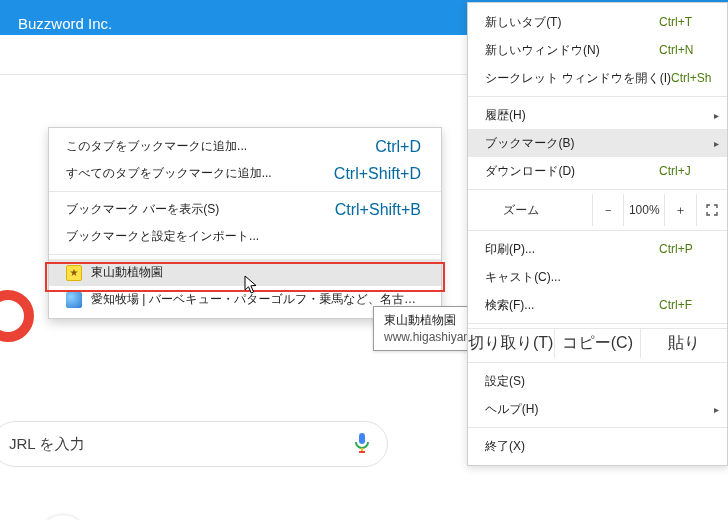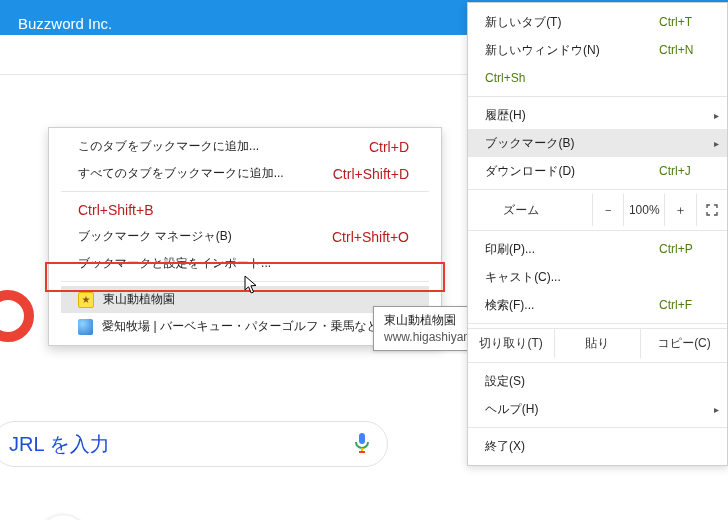--- a/index.html
+++ b/index.html
@@ -34,21 +34,21 @@
 .big-red {
   position:absolute; left:-18px; top:215px;
   width:52px; height:52px; border:10px solid #ea4335; border-radius:50%;
 }
 .searchbar {
   position:absolute; left:-8px; top:346px; height:46px;
   width:396px; border:1px solid #dfe1e5; border-radius:23px;
   background:#fff; display:flex; align-items:center;
   padding:0 16px 0 16px;
 }
-.searchbar .ph { flex:1 1 auto; font-size:20px; color:#1d4ed8; }
+.searchbar .ph { flex:1 1 auto; font-size:15px; color:#404040; }
 .searchbar .mic { color:#4285f4; }
 .fab {
   position:absolute; left:40px; top:440px;
   width:46px; height:46px; border-radius:50%; background:#fff;
   box-shadow:0 1px 4px rgba(0,0,0,.25);
   display:flex; align-items:center; justify-content:center;
   font-size:22px; color:#555;
 }
 
 
@@ -82,39 +82,39 @@
   border-left:1px solid #e6e6e6; height:100%;
   display:flex; align-items:center; justify-content:center;
 }
 .cm-zoom .z-pct { width:52px; }
 
 .cm-row3 {
   display:flex; height:30px; border-top:1px solid #e6e6e6;
 }
 .cm-row3 .cell {
   flex:1 1 0; display:flex; align-items:center; justify-content:center;
-  border-right:1px solid #e6e6e6; font-size:12px;
+  border-right:1px solid #e6e6e6; font-size:16px;
 }
 .cm-row3 .cell:last-child { border-right:none; }
 
 
 .bm-menu {
   position:absolute; left:48px; top:127px;
   width:394px; background:#fff;
   border:1px solid #cfcfcf; box-shadow:0 4px 10px rgba(0,0,0,.18);
   display:flex; flex-direction:column;
-  padding:5px 12px;
+  padding:5px 0;
 }
 .bm-item {
   display:flex; align-items:center;
   height:27px; padding:0 20px 0 17px;
   font-size:12px; color:#222; cursor:default;
 }
 .bm-item .label { flex:1 1 auto; white-space:nowrap; overflow:hidden; text-overflow:ellipsis; }
-.bm-item .accel { color:#b91c1c; font-size:14px; }
+.bm-item .accel { color:#0369a1; font-size:16px; }
 .bm-sep { height:1px; background:#e6e6e6; margin:4px 0; }
 .bm-item .fav {
   width:16px; height:16px; margin-right:9px; border-radius:2px;
   display:flex; align-items:center; justify-content:center;
 }
 .bm-item.highlight { background:#e6e6e6; }
 .red-box {
   position:absolute; left:45px; top:262px;
   width:400px; height:30px;
   border:2px solid #e53a2e; pointer-events:none;
@@ -203,25 +203,22 @@
   <div class="bm-item">
     <span class="label">このタブをブックマークに追加...</span>
     <span class="accel">Ctrl+D</span>
   </div>
   <div class="bm-item">
     <span class="label">すべてのタブをブックマークに追加...</span>
     <span class="accel">Ctrl+Shift+D</span>
   </div>
   <div class="bm-sep"></div>
   <div class="bm-item">
+    <span class="label">ブックマーク バーを表示(S)</span>
     <span class="accel">Ctrl+Shift+B</span>
-  </div>
-  <div class="bm-item">
-    <span class="label">ブックマーク マネージャ(B)</span>
-    <span class="accel">Ctrl+Shift+O</span>
   </div>
   <div class="bm-item">
     <span class="label">ブックマークと設定をインポート...</span>
   </div>
   <div class="bm-sep"></div>
   <div class="bm-item highlight">
     <span class="fav fav-yellow">★</span>
     <span class="label">東山動植物園</span>
   </div>
   <div class="bm-item">
@@ -246,20 +243,21 @@
 <div class="chrome-menu">
   <div class="cm-item">
     <span class="label">新しいタブ(T)</span>
     <span class="accel">Ctrl+T</span>
   </div>
   <div class="cm-item">
     <span class="label">新しいウィンドウ(N)</span>
     <span class="accel">Ctrl+N</span>
   </div>
   <div class="cm-item">
+    <span class="label">シークレット ウィンドウを開く(I)</span>
     <span class="accel">Ctrl+Sh</span>
   </div>
   <div class="cm-sep"></div>
   <div class="cm-item sub">
     <span class="label">履歴(H)</span>
     <span class="accel"></span>
   </div>
   <div class="cm-item sub highlight">
     <span class="label">ブックマーク(B)</span>
     <span class="accel"></span>
@@ -289,22 +287,22 @@
     <span class="label">キャスト(C)...</span>
     <span class="accel"></span>
   </div>
   <div class="cm-item">
     <span class="label">検索(F)...</span>
     <span class="accel">Ctrl+F</span>
   </div>
   <div class="cm-sep"></div>
   <div class="cm-row3">
     <span class="cell">切り取り(T)</span>
+    <span class="cell">コピー(C)</span>
     <span class="cell">貼り</span>
-    <span class="cell">コピー(C)</span>
   </div>
   <div class="cm-sep"></div>
   <div class="cm-item">
     <span class="label">設定(S)</span>
     <span class="accel"></span>
   </div>
   <div class="cm-item sub">
     <span class="label">ヘルプ(H)</span>
     <span class="accel"></span>
   </div>

